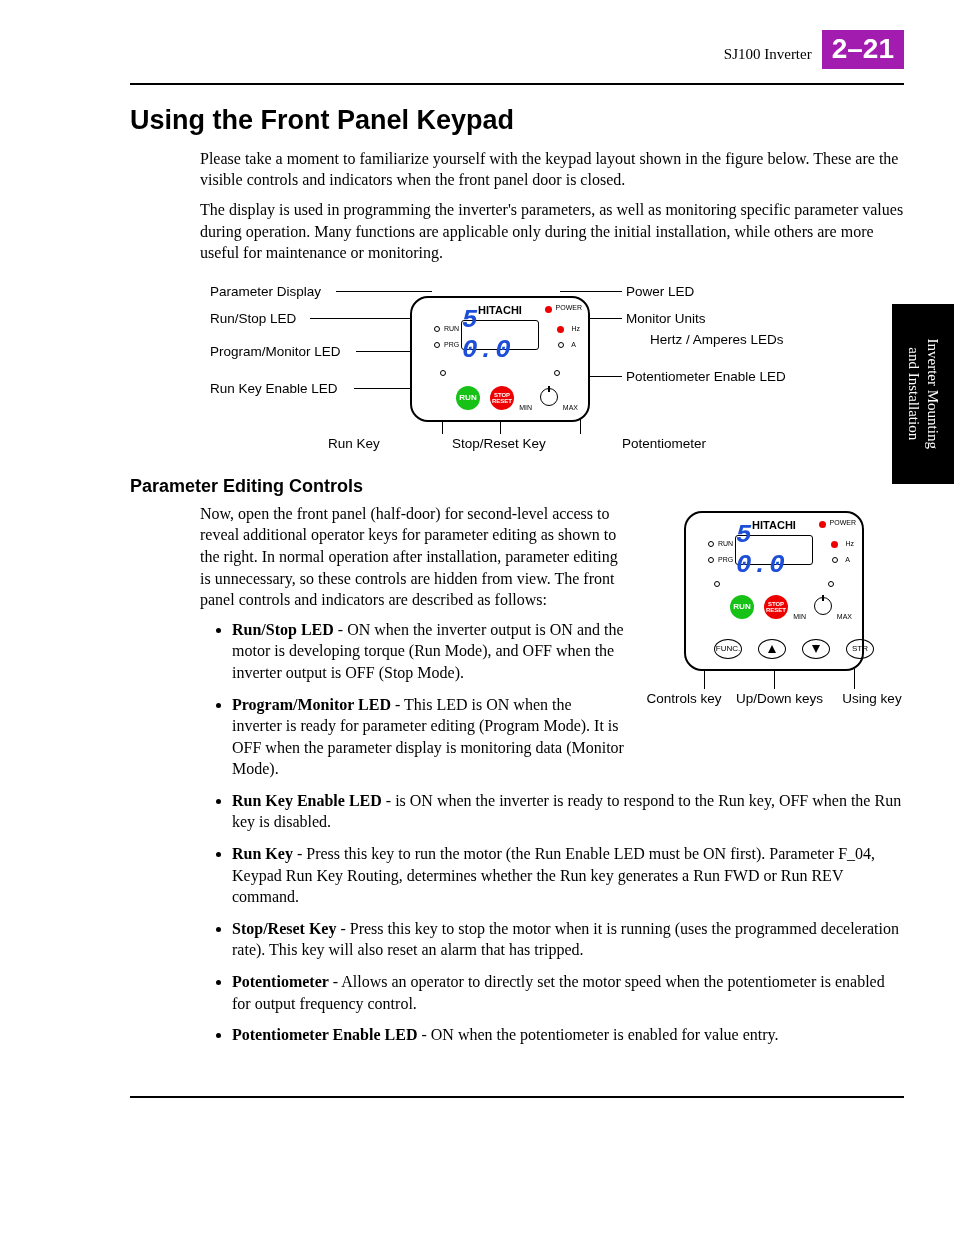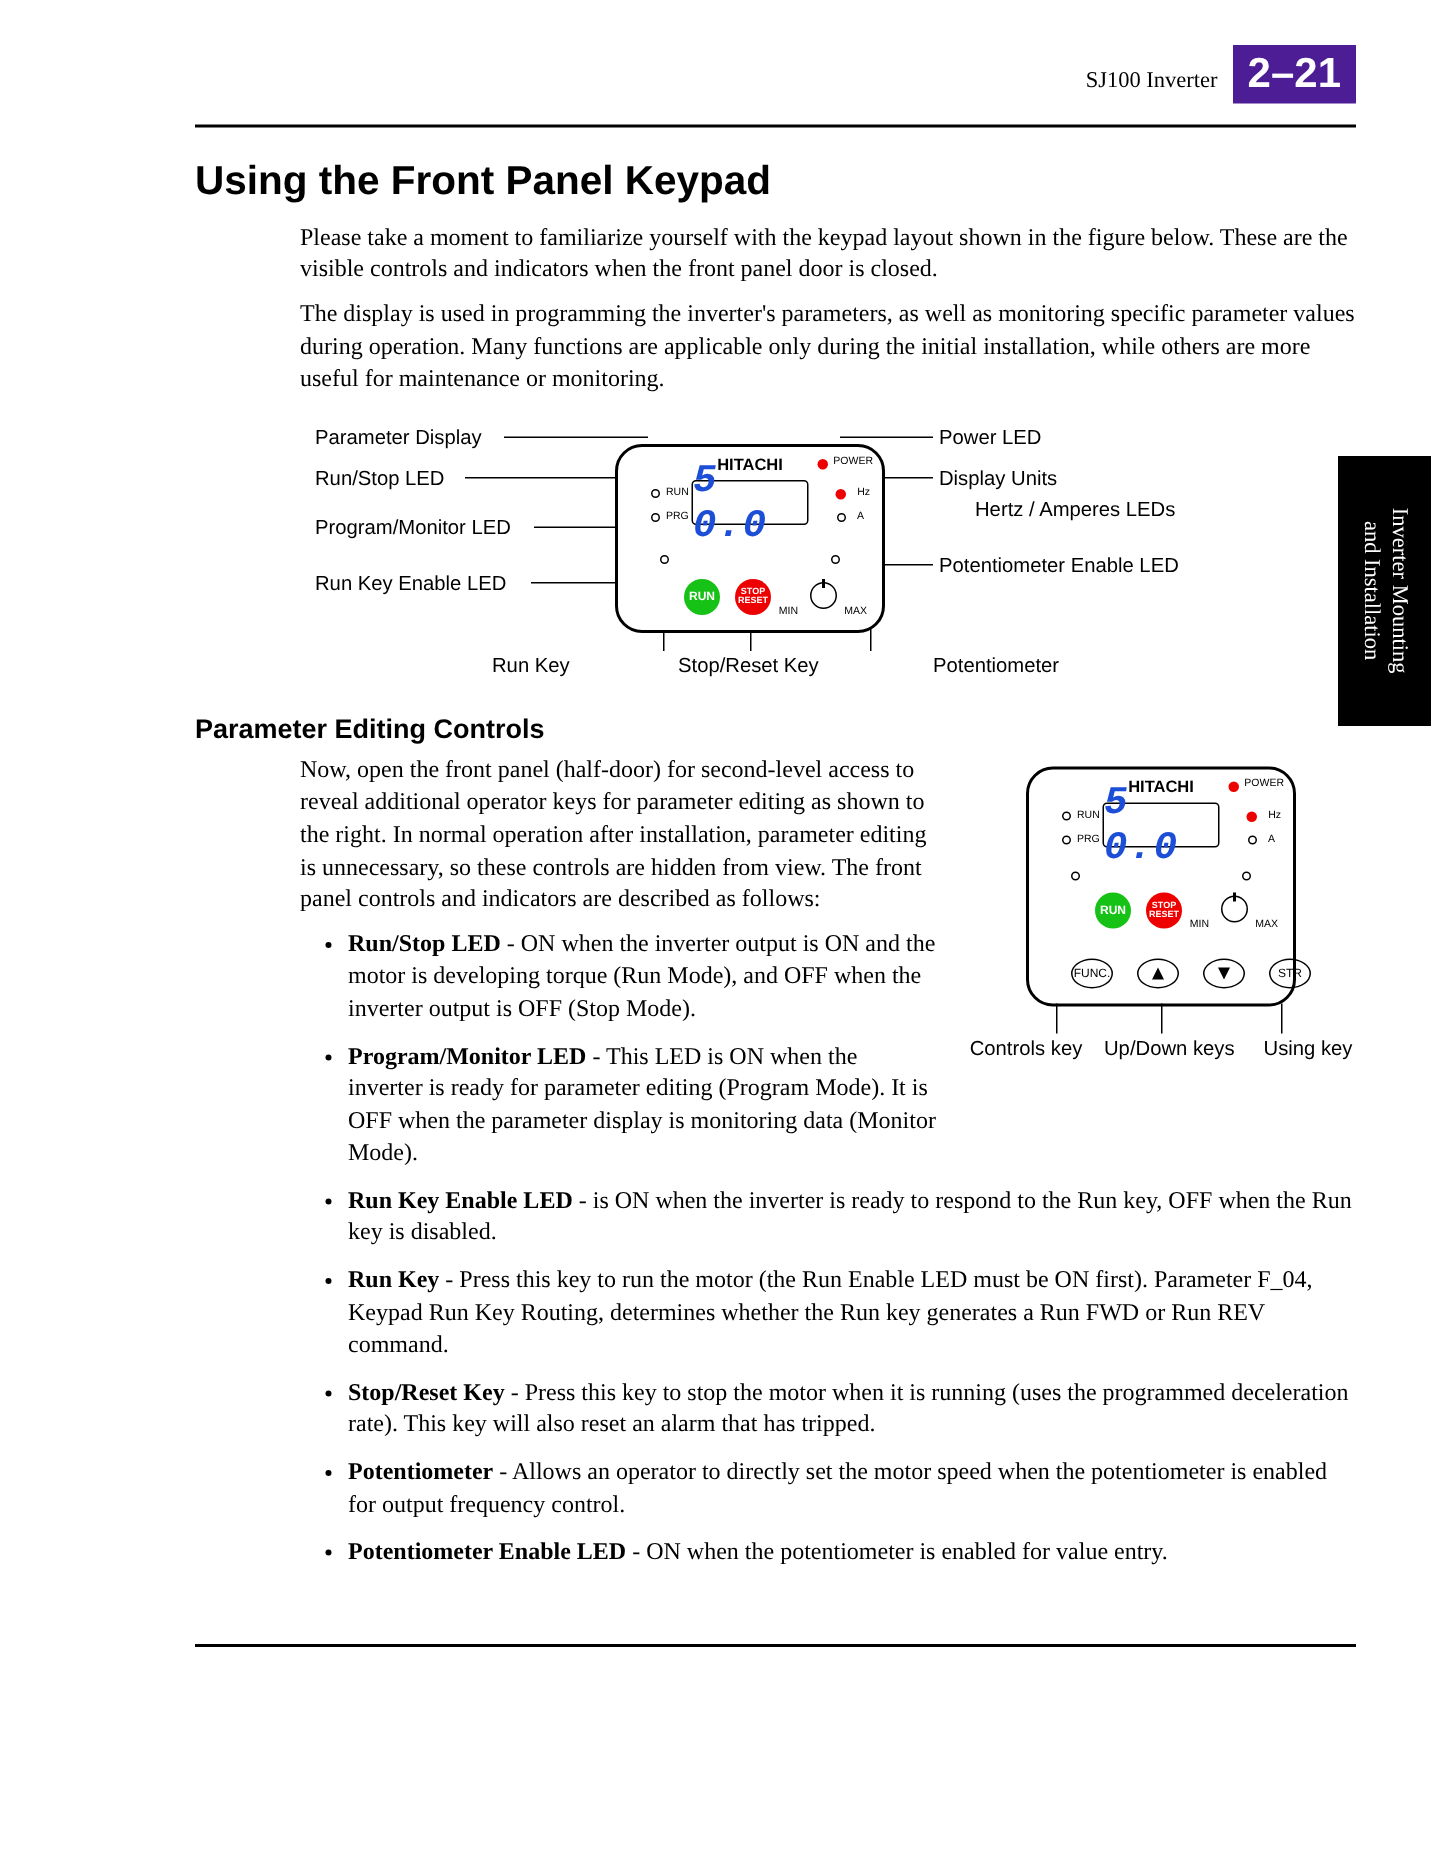--- a/index.html
+++ b/index.html
@@ -17,21 +17,21 @@
     display: flex;
     align-items: flex-end;
     justify-content: flex-end;
     gap: 10px;
     border-bottom: 2px solid #000;
     padding-bottom: 14px;
     margin-bottom: 20px;
   }
   .doc-id { font-size: 15px; padding-bottom: 6px; }
   .page-chip {
-    background: #4c1d95;
+    background: #a21caf;
     color: #fff;
     font-family: Arial, Helvetica, sans-serif;
     font-weight: bold;
     font-size: 28px;
     padding: 4px 10px;
     line-height: 1.1;
   }
   h1.page-title {
     font-family: Arial, Helvetica, sans-serif;
     font-weight: bold;
@@ -145,21 +145,21 @@
     <div class="callout" style="left:80px;top:6px;">Parameter Display</div>
     <div class="callout" style="left:80px;top:33px;">Run/Stop LED</div>
     <div class="callout" style="left:80px;top:66px;">Program/Monitor LED</div>
     <div class="callout" style="left:80px;top:103px;">Run Key Enable LED</div>
     <div class="lead" style="left:206px;top:13px;width:96px;"></div>
     <div class="lead" style="left:180px;top:40px;width:104px;"></div>
     <div class="lead" style="left:226px;top:73px;width:58px;"></div>
     <div class="lead" style="left:224px;top:110px;width:64px;"></div>
 
     <div class="callout" style="left:496px;top:6px;">Power LED</div>
-    <div class="callout" style="left:496px;top:33px;">Display Units</div>
+    <div class="callout" style="left:496px;top:33px;">Monitor Units</div>
     <div class="callout" style="left:520px;top:54px;">Hertz / Amperes LEDs</div>
     <div class="callout" style="left:496px;top:91px;">Potentiometer Enable LED</div>
     <div class="lead" style="left:430px;top:13px;width:62px;"></div>
     <div class="lead" style="left:452px;top:40px;width:40px;"></div>
     <div class="lead" style="left:452px;top:98px;width:40px;"></div>
 
     <div class="callout" style="left:198px;top:158px;">Run Key</div>
     <div class="callout" style="left:322px;top:158px;">Stop/Reset Key</div>
     <div class="callout" style="left:492px;top:158px;">Potentiometer</div>
     <div class="leadv" style="left:312px;top:136px;height:20px;"></div>

